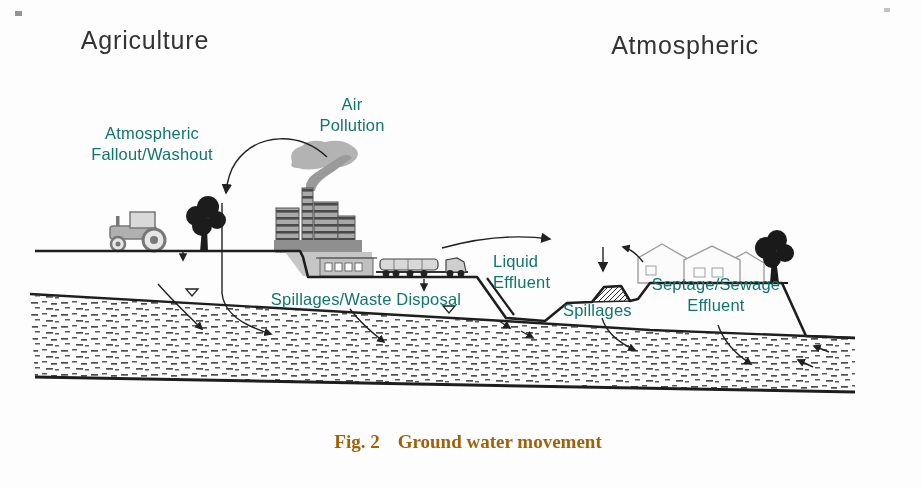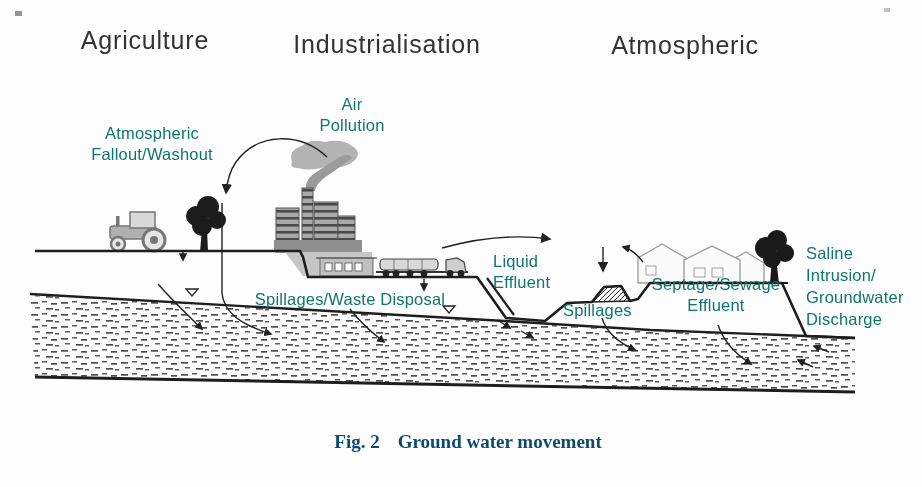--- a/index.html
+++ b/index.html
@@ -7,21 +7,21 @@
        font-family:"Liberation Sans",sans-serif;}
   #stage{position:absolute;left:0;top:0;width:806px;height:487px;}
   svg#canvas{position:absolute;left:0;top:0;z-index:1;}
   .lbl{position:absolute;z-index:2;font:16.5px/21px "Liberation Sans",sans-serif;
        color:#0f766e;white-space:pre-line;letter-spacing:.2px;}
   .center{transform:translateX(-50%);text-align:center;}
   .title{font-size:25px;line-height:28px;color:#333;letter-spacing:.8px;}
   .saline{line-height:22px;}
   #caption{position:absolute;z-index:2;left:468px;top:431px;transform:translateX(-50%);
            font-family:"Liberation Serif",serif;font-weight:bold;font-size:19px;
-           color:#0c4a6e;white-space:nowrap;}
+           color:#a16207;white-space:nowrap;}
   #caption .fig{margin-right:18px;}
 </style>
 </head>
 <body>
 
 <div id="stage">
 
   <svg id="canvas" width="922" height="487" viewBox="0 0 922 487">
     <defs>
       <marker id="ah" viewBox="0 0 10 10" refX="8.5" refY="5" markerWidth="7.5" markerHeight="7.5" orient="auto">
@@ -150,34 +150,29 @@
       <path d="M602 318 Q608 338 635 350" marker-end="url(#ahs)"></path>
       <path d="M718 325 Q726 348 751 364" marker-end="url(#ahs)"></path>
       <path d="M499 321 L510 328" marker-end="url(#ahs)"></path>
       <path d="M521 331 L533 338" marker-end="url(#ahs)"></path>
       <path d="M829 352 L814 346" marker-end="url(#ahs)"></path>
       <path d="M813 367 L798 360" marker-end="url(#ahs)"></path>
     </g>
   </svg>
 
   <div class="lbl title center" style="left:145px;top:26px">Agriculture</div>
-  <div class="lbl title center" style="left:387px;top:30px">Industrialisation</div>
   <div class="lbl title center" style="left:685px;top:31px">Atmospheric</div>
 
   <div class="lbl center" style="left:352px;top:94px">Air
 Pollution</div>
   <div class="lbl center" style="left:152px;top:123px">Atmospheric
 Fallout/Washout</div>
-  <div class="lbl center" style="left:350px;top:289px">Spillages/Waste Disposal</div>
+  <div class="lbl center" style="left:366px;top:289px">Spillages/Waste Disposal</div>
   <div class="lbl" style="left:493px;top:251px">Liquid
 Effluent</div>
   <div class="lbl" style="left:563px;top:300px">Spillages</div>
   <div class="lbl center" style="left:716px;top:274px">Septage/Sewage
 Effluent</div>
-  <div class="lbl saline" style="left:806px;top:242px">Saline
-Intrusion/
-Groundwater
-Discharge</div>
 
   <div id="caption">
     <span class="fig">Fig. 2</span><span>Ground water movement</span>
   </div>
 </div>
 
 </body></html>

